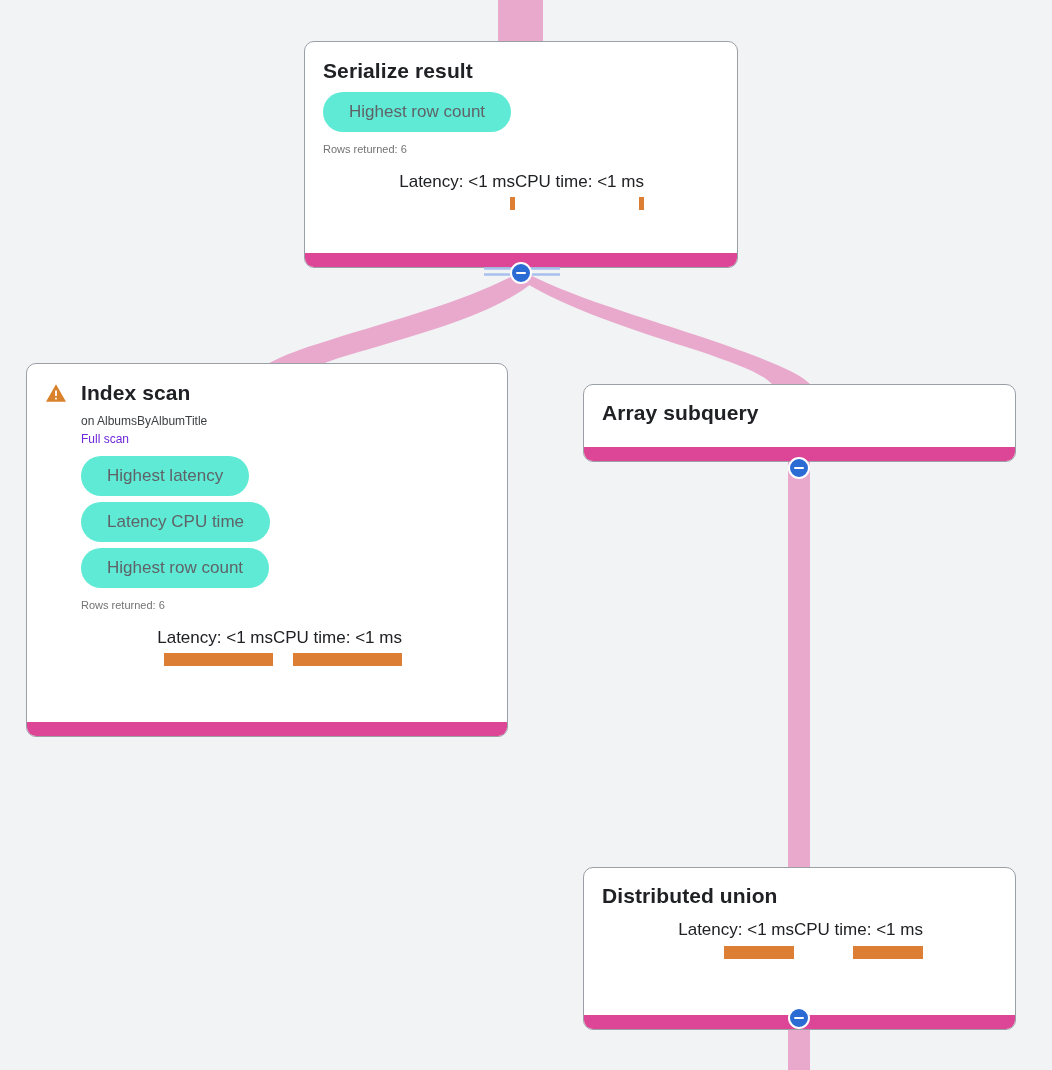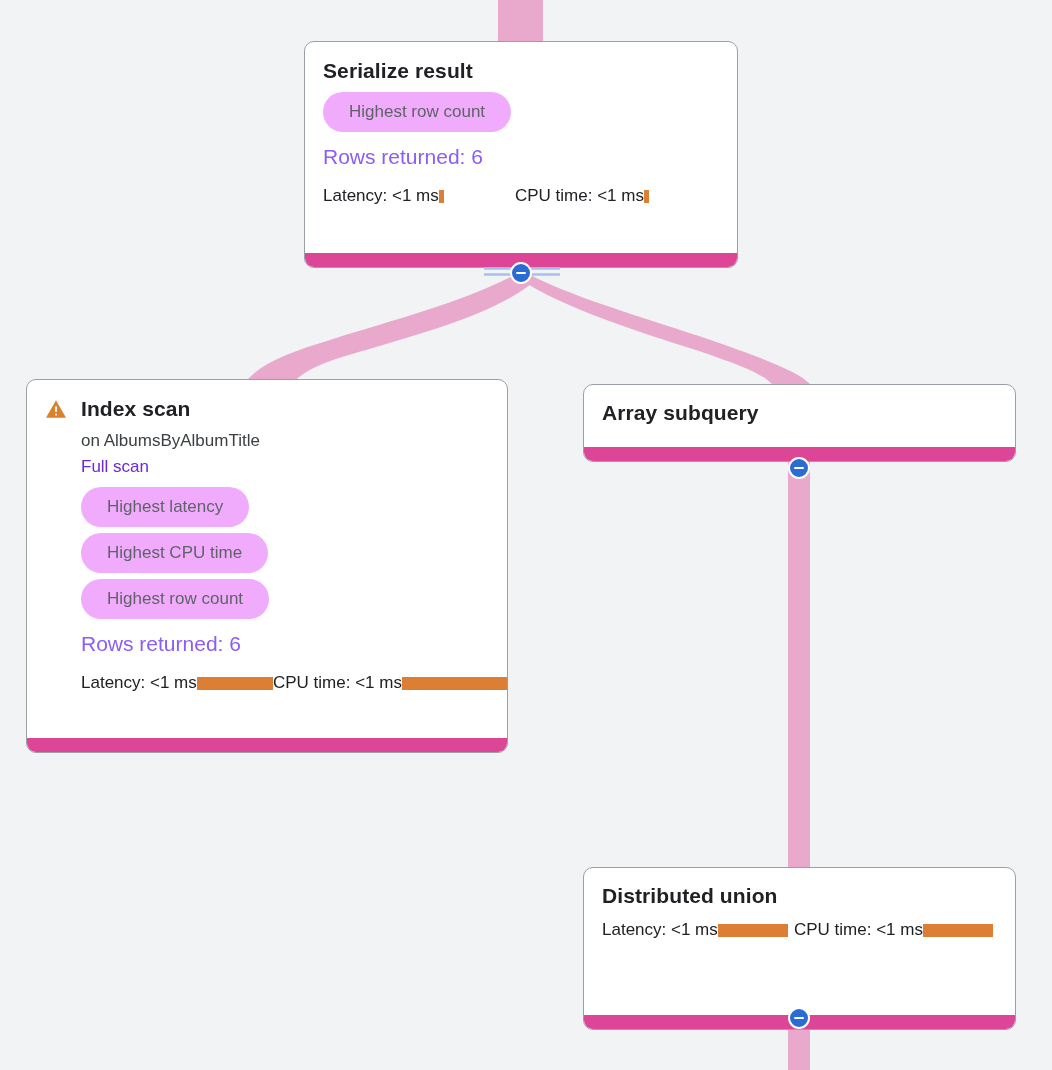--- a/index.html
+++ b/index.html
@@ -68,62 +68,64 @@
   .node-title {
     font-size: 21px;
     font-weight: 700;
     color: #202124;
     letter-spacing: 0.1px;
     line-height: 1.25;
     white-space: nowrap;
   }
 
   .subline {
-    font-size: 17px;
+    font-size: 12px;
     color: #3c4043;
     line-height: 1.5;
     margin-top: 7px;
   }
   .subline.muted {
     color: #6d28d9;
     margin-top: 0px;
   }
 
   
   .pills {
     margin-top: 6px;
     display: flex;
     flex-direction: column;
     align-items: flex-start;
     gap: 6px;
   }
   .pill {
-    background: #f0abfc;
+    background: #5eead4;
     color: #5f6368;
     border-radius: 999px;
     font-size: 17px;
     line-height: 1;
     padding: 11px 26px 12px 26px;
     white-space: nowrap;
   }
 
   .rows-line {
-    font-size: 21px;
-    color: #8b5cf6;
+    font-size: 11px;
+    color: #737373;
     margin-top: 10px;
     line-height: 1.4;
   }
 
   
   .metrics {
     margin-top: 13px;
     display: flex;
   }
   .metric {
     display: flex;
+    flex-direction: column;
+    align-items: flex-end;
   }
   .metric-label {
     font-size: 17px;
     color: #202124;
     line-height: 1.25;
     white-space: nowrap;
   }
   .metric-bar {
     height: 13px;
     background: #dd7e35;
@@ -213,35 +215,35 @@
     <div class="node-footer"></div>
   </div>
 
   <svg class="toggle-rails" style="left:484px; top:263px;" width="76" height="20" viewBox="0 0 76 20">
     <line x1="0" y1="5.5" x2="76" y2="5.5" stroke="#a9c0ee" stroke-width="2.5"></line>
     <line x1="0" y1="11.5" x2="76" y2="11.5" stroke="#a9c0ee" stroke-width="2.5"></line>
   </svg>
 
   <div class="toggle" style="left:510px; top:262px;"></div>
 
-  <div class="node" style="left:26px; top:379px; width:482px; height:374px;">
+  <div class="node" style="left:26px; top:363px; width:482px; height:374px;">
     <div class="node-body">
       <div class="title-row">
         <svg class="warn-icon" viewBox="0 0 24 22">
           <path d="M12 1.4 L23 20.6 L1 20.6 Z" fill="#d9822b"></path>
           <rect x="11" y="8" width="2" height="6.4" fill="#ffffff" rx="1"></rect>
           <rect x="11" y="16" width="2" height="2.2" fill="#ffffff" rx="1"></rect>
         </svg>
         <div class="node-title">Index scan</div>
       </div>
       <div class="subline" style="margin-left:36px; margin-top:4px;">on AlbumsByAlbumTitle</div>
       <div class="subline muted" style="margin-left:36px;">Full scan</div>
       <div class="pills" style="margin-left:36px; margin-top:8px;">
         <span class="pill">Highest latency</span>
-        <span class="pill">Highest CPU time</span>
+        <span class="pill">Latency CPU time</span>
         <span class="pill">Highest row count</span>
       </div>
       <div class="rows-line" style="margin-left:36px;">Rows returned: 6</div>
       <div class="metrics" style="margin-left:36px;">
         <div class="metric" style="width:192px;">
           <span class="metric-label">Latency: &lt;1 ms</span>
           <span class="metric-bar" style="width:109px;"></span>
         </div>
         <div class="metric">
           <span class="metric-label">CPU time: &lt;1 ms</span>

